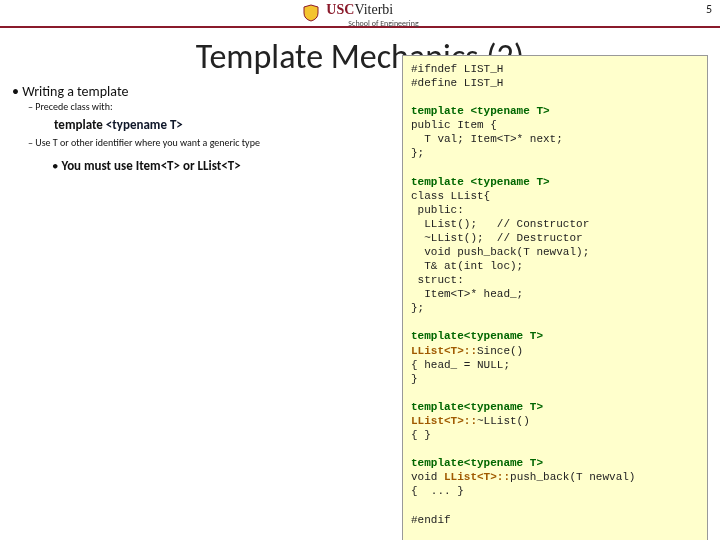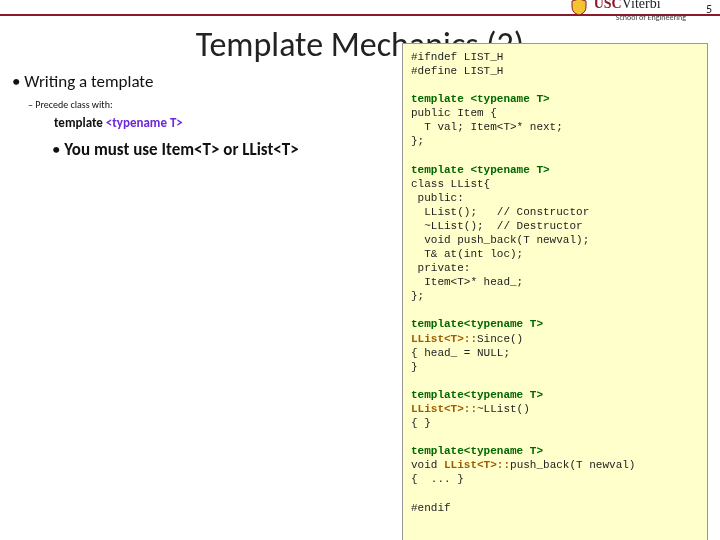--- a/index.html
+++ b/index.html
@@ -6,26 +6,26 @@
   body {
     width: 720px;
     height: 540px;
     background: #fff;
     font-family: Calibri, Arial, sans-serif;
     position: relative;
     overflow: hidden;
   }
   .topbar {
     width: 100%;
-    height: 16px;
+    height: 28px;
     border-bottom: 2px solid #8a1a2b;
     display: flex;
-    justify-content: flex-end;
+    justify-content: center;
     align-items: center;
-    padding-right: 34px;
+    padding-right: 0;
   }
   .pagenum {
     position: absolute;
     top: 2px;
     right: 8px;
     font-size: 12px;
     color: #222;
   }
   .logo {
     display: flex;
@@ -65,52 +65,51 @@
     padding: 0 12px;
     gap: 10px;
   }
   .left {
     width: 380px;
     font-size: 15px;
     color: #111;
   }
   .left ul { list-style: none; }
   .left .b1 {
-    font-size: 17px;
-    margin-bottom: 6px;
+    font-size: 14px;
   }
   .left .b1::before {
     content: "• ";
   }
   .left .b2 {
     font-size: 10px;
     margin-left: 26px;
     margin-bottom: 4px;
     text-indent: -10px;
   }
   .left .b2::before {
     content: "– ";
   }
   .left .b3 {
-    font-size: 17px;
+    font-size: 13px;
     margin-left: 50px;
     margin-bottom: 4px;
     text-indent: -10px;
     margin-top: 9px;
   }
   .left .b3::before {
     content: "• ";
   }
   .left .sub-no {
     font-size: 13px;
     font-weight: bold;
     margin-left: 42px;
     margin-bottom: 4px;
   }
-  .kw { color: #6d28d9; font-weight: bold; }
+  .kw { color: #0f172a; font-weight: bold; }
   .right {
     flex: 1;
     background: #ffffcc;
     border: 1px solid #999;
     padding: 6px 8px;
     font-family: 'Courier New', monospace;
     font-size: 11px;
     line-height: 1.28;
     white-space: pre;
     color: #222;
@@ -143,40 +142,41 @@
 <div class="title">Template Mechanics (2)</div>
 
 <div class="content">
   <div class="left">
     <ul>
       <li class="b1">Writing a template</li>
       <li class="b2">Precede class with:</li>
       <li class="sub-no">
         <span>template </span><span class="kw">&lt;typename T&gt;</span>
       </li>
+      <li class="b2">Use T or other identifier where you want a generic type</li>
       <li class="b3"><b>You must use Item&lt;T&gt; or LList&lt;T&gt;</b></li>
     </ul>
   </div>
 
   <div class="right"><span>#ifndef LIST_H</span>
 <span>#define LIST_H</span>
 <span></span>
 <span class="dkw">template &lt;typename T&gt;</span>
 <span>public Item {</span>
 <span>  T val; Item&lt;T&gt;* next;</span>
 <span>};</span>
 <span></span>
 <span class="dkw">template &lt;typename T&gt;</span>
 <span>class LList{</span>
 <span> public:</span>
 <span>  LList();   // Constructor</span>
 <span>  ~LList();  // Destructor</span>
 <span>  void push_back(T newval);</span>
 <span>  T&amp; at(int loc);</span>
-<span> private:</span>
+<span> struct:</span>
 <span>  Item&lt;T&gt;* head_;</span>
 <span>};</span>
 <span></span>
 <span class="dkw">template&lt;typename T&gt;</span>
 <span class="scope">LList&lt;T&gt;::</span><span>Since()</span>
 <span>{ head_ = NULL;</span>
 <span>}</span>
 <span></span>
 <span class="dkw">template&lt;typename T&gt;</span>
 <span class="scope">LList&lt;T&gt;::</span><span>~LList()</span>

